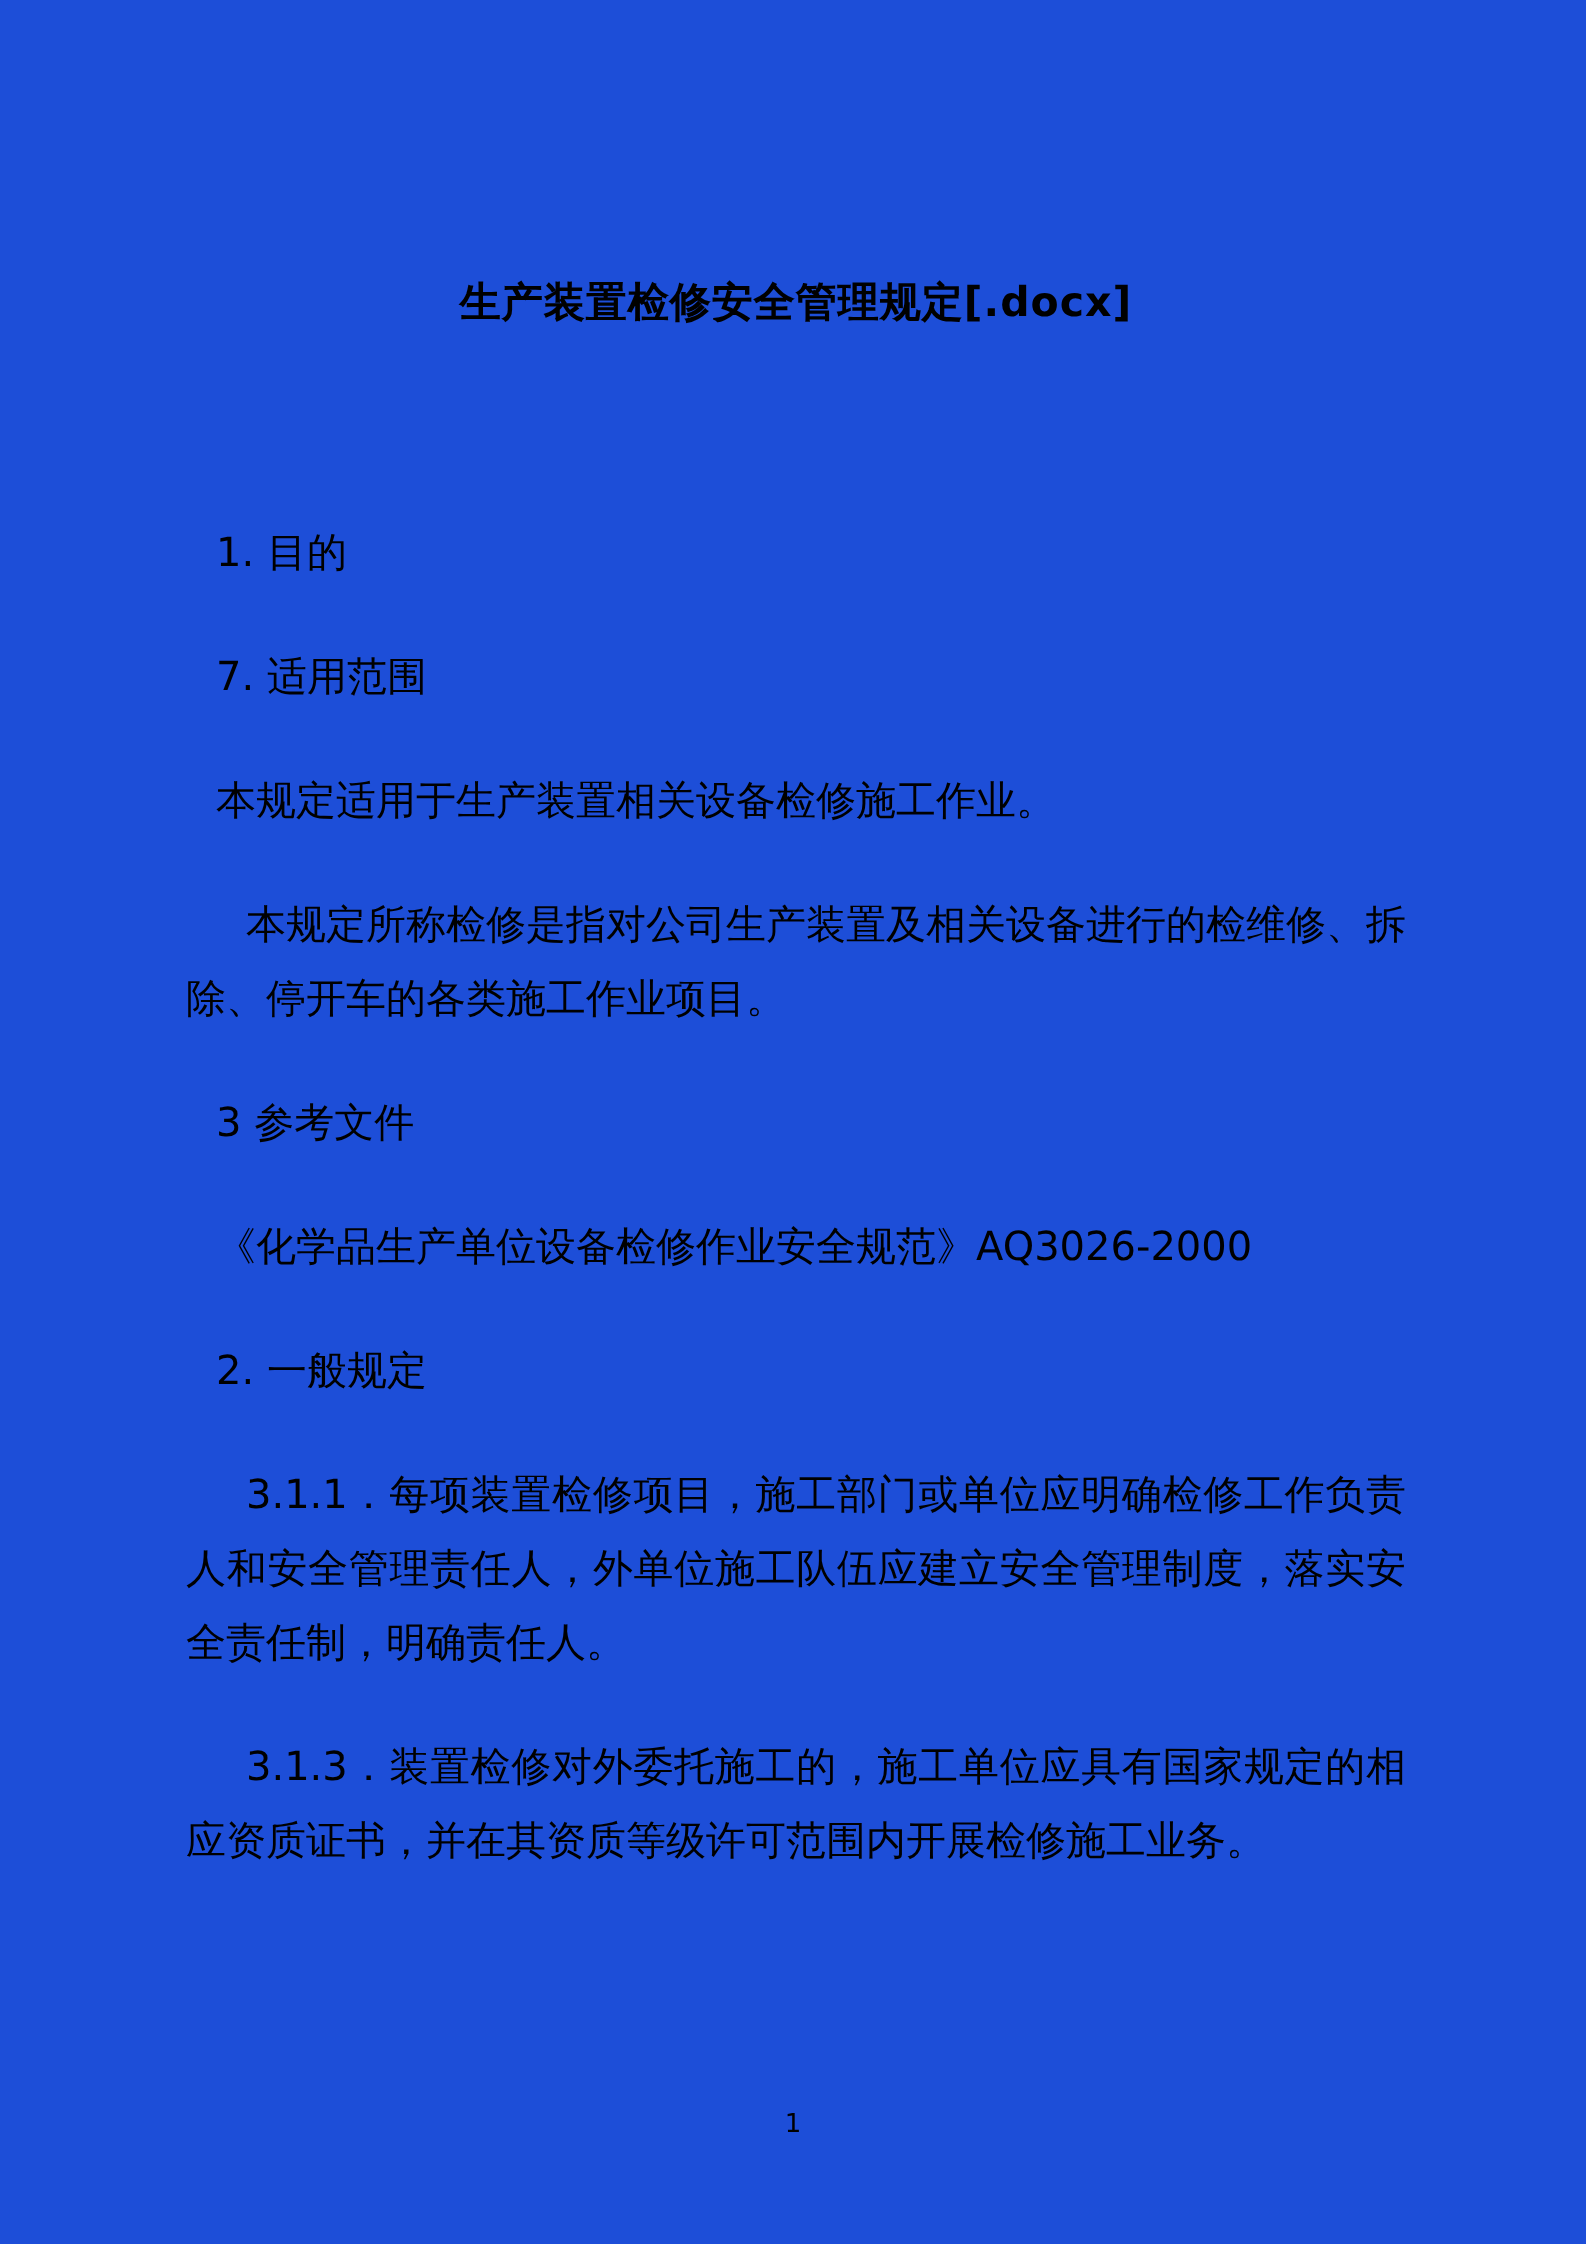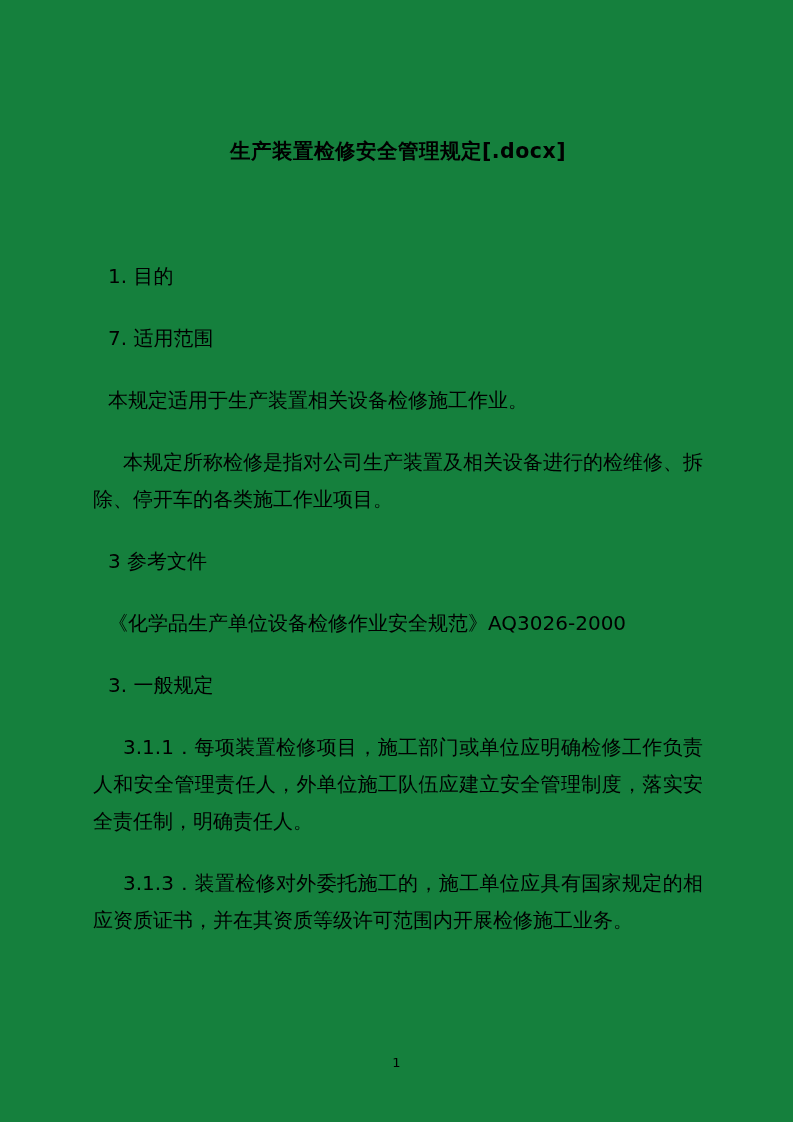--- a/index.html
+++ b/index.html
@@ -9,21 +9,21 @@
   }
   body {
     font-family: "DejaVu Sans", "Liberation Sans", sans-serif;
     color: #000000;
   }
   .page {
     position: relative;
     width: 793px;
     height: 1122px;
     margin: 0 auto;
-    background: #15803d;
+    background: #1d4ed8;
     box-sizing: border-box;
     overflow: hidden;
   }
   .content {
     position: absolute;
     left: 93px;
     top: 0;
     width: 610px;
   }
   .doc-title {
@@ -69,21 +69,21 @@
 
     <h1 class="doc-title">生产装置检修安全管理规定[.docx]</h1>
 
     <div class="body-block">
       <p class="para indent1">1. 目的</p>
       <p class="para indent1">7. 适用范围</p>
       <p class="para indent1">本规定适用于生产装置相关设备检修施工作业。</p>
       <p class="para indent2">本规定所称检修是指对公司生产装置及相关设备进行的检维修、拆除、停开车的各类施工作业项目。</p>
       <p class="para indent1">3 参考文件</p>
       <p class="para indent1">《化学品生产单位设备检修作业安全规范》AQ3026-2000</p>
-      <p class="para indent1">3. 一般规定</p>
+      <p class="para indent1">2. 一般规定</p>
       <p class="para indent2">3.1.1．每项装置检修项目，施工部门或单位应明确检修工作负责人和安全管理责任人，外单位施工队伍应建立安全管理制度，落实安全责任制，明确责任人。</p>
       <p class="para indent2">3.1.3．装置检修对外委托施工的，施工单位应具有国家规定的相应资质证书，并在其资质等级许可范围内开展检修施工业务。</p>
     </div>
 
   </div>
 
   <div class="page-number">1</div>
 </div>
 
 </body></html>

